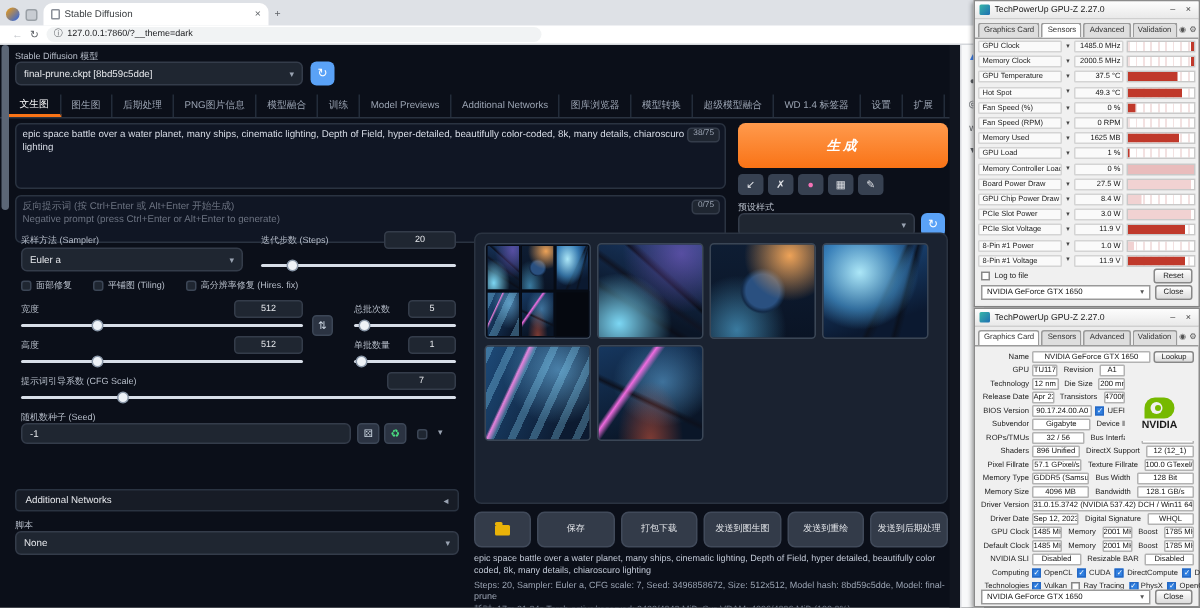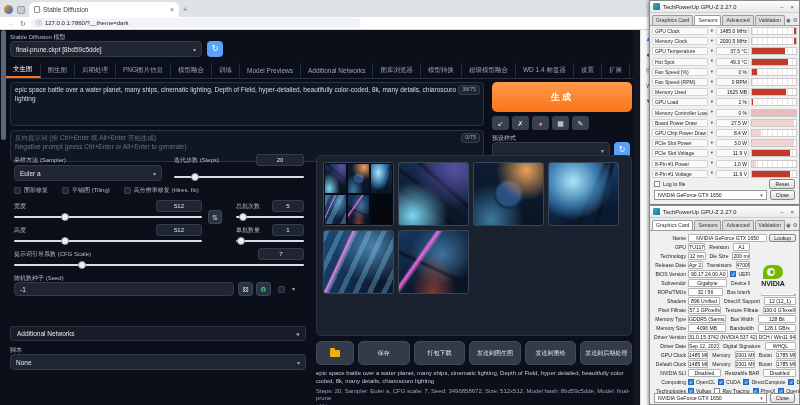--- a/index.html
+++ b/index.html
@@ -34,21 +34,21 @@
   
   #uitabs{position:absolute;left:0;top:33px;width:640px;height:16px;display:flex;align-items:stretch;border-bottom:1px solid #2a3341;padding-left:6px;}
   .uitab{font-size:6.5px;color:#9aa3b2;display:flex;align-items:center;padding:0 7px;border-right:1px solid #232c3a;white-space:nowrap;}
   .uitab.active{color:#fff;border-bottom:2px solid #f97316;}
   
   .promptbox{position:absolute;background:#101624;border:1px solid #2a3341;border-radius:4px;}
   .promptbox textarea{width:100%;height:100%;background:transparent;border:none;resize:none;color:#d7dce6;font-size:6.5px;padding:3px 26px 3px 4px;outline:none;line-height:1.35;}
   .promptbox textarea::placeholder{color:#6b7280;}
   .counter{position:absolute;right:3px;top:2px;background:#1f2631;border:1px solid #343c4a;border-radius:3px;font-size:5.5px;color:#9aa3b2;padding:1px 3px;line-height:1;}
   
-  #genbtn{position:absolute;left:492px;top:52px;width:140px;height:30px;background:linear-gradient(#ff9a4d,#f97316);border-radius:5px;color:#fff;font-size:9px;font-weight:bold;display:flex;align-items:center;justify-content:center;letter-spacing:2px;}
+  #genbtn{position:absolute;left:492px;top:52px;width:140px;height:30px;background:linear-gradient(#ff9a4d,#f97316);border-radius:5px;color:#fff;font-size:9px;font-weight:bold;display:flex;align-items:center;justify-content:center;letter-spacing:2px;font-style:italic;}
   #tools{position:absolute;left:492px;top:86px;display:flex;gap:3px;}
   .toolbtn{width:17px;height:14px;background:#374151;border-radius:3px;color:#e5e7eb;font-size:7px;display:flex;align-items:center;justify-content:center;line-height:1;}
   .toolbtn .pink{color:#f472b6;}
   
   .numbox{position:absolute;background:#1f2631;border:1px solid #343c4a;border-radius:3px;font-size:6px;color:#e5e7eb;text-align:center;line-height:11px;height:12px;}
   .sl{position:absolute;height:2px;background:#d8dee8;border-radius:2px;}
   .sl i{position:absolute;top:-3px;width:8px;height:8px;border-radius:50%;background:#eef2f7;border:1px solid #8a97a8;}
   .cbx{display:flex;align-items:center;gap:3px;}
   .cbx .box{width:7px;height:7px;background:#1f2631;border:1px solid #3c4656;border-radius:2px;}
   .cbx .lbl{font-size:6px;color:#b6bdc9;white-space:nowrap;}

